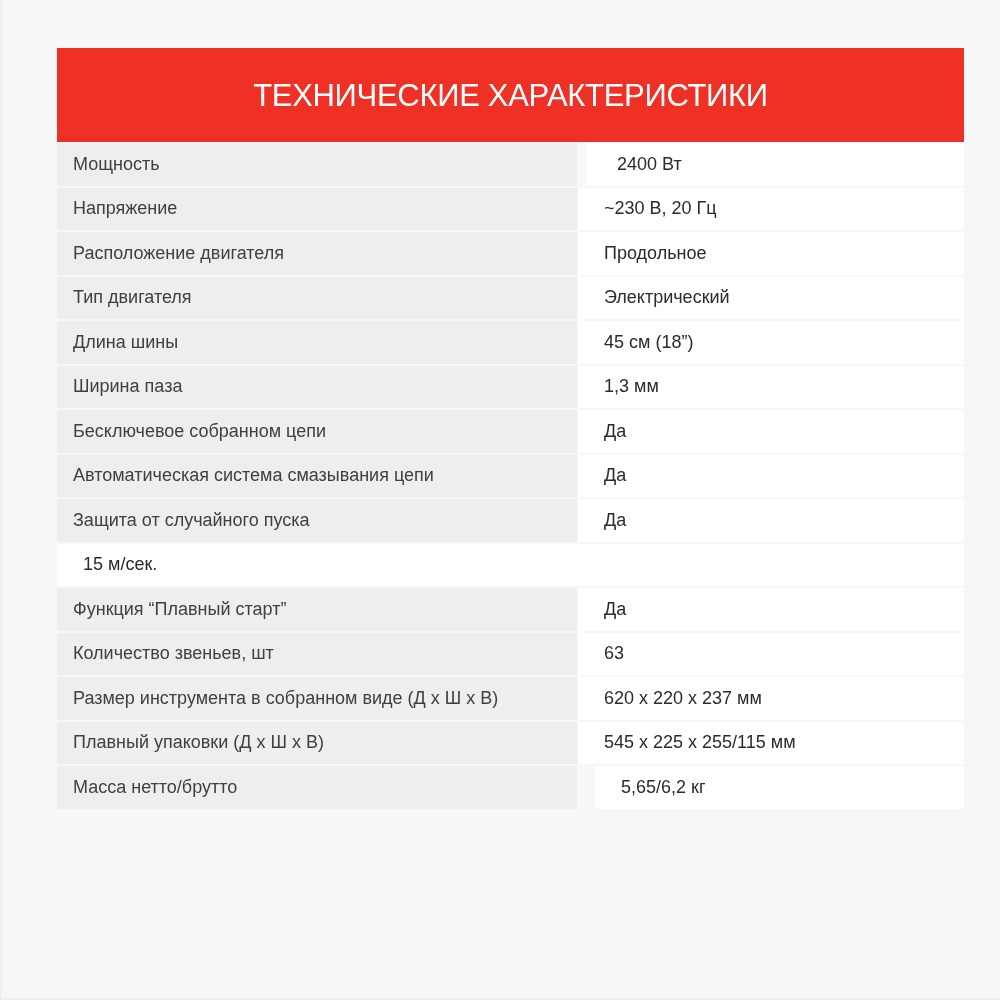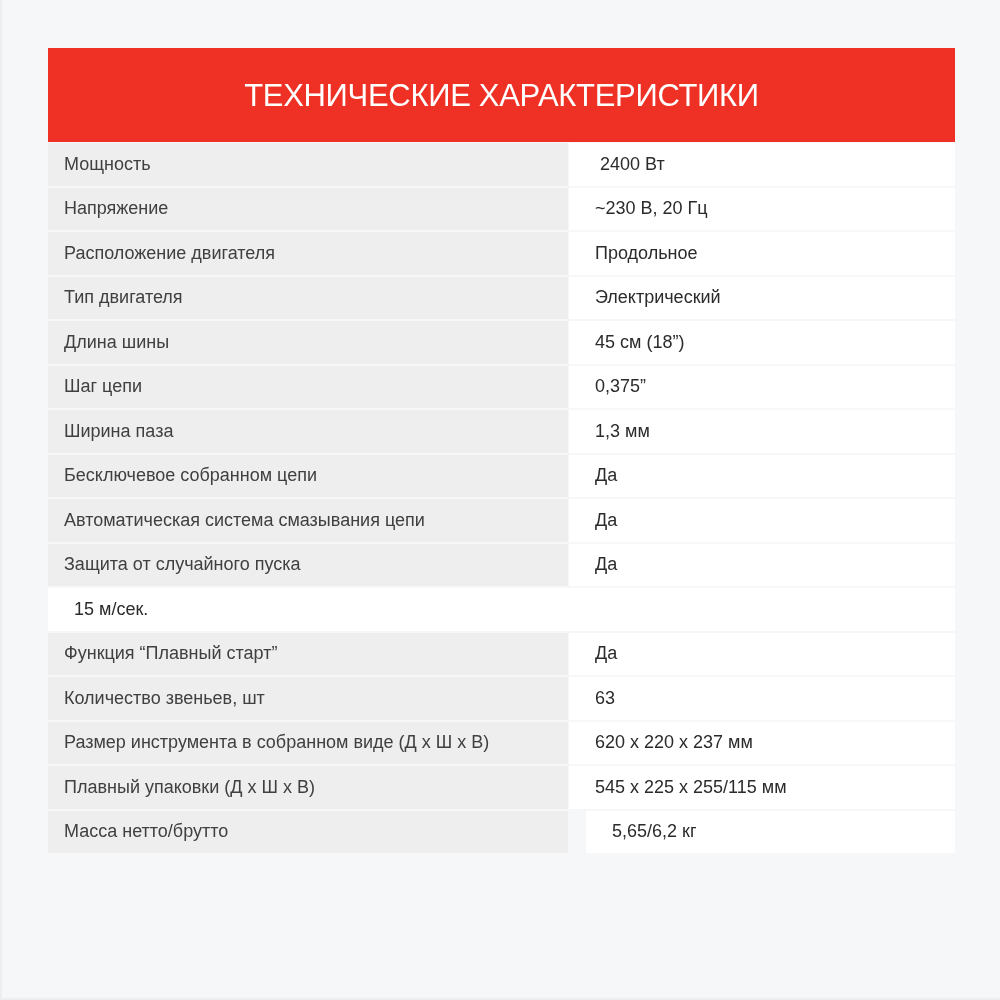--- a/index.html
+++ b/index.html
@@ -12,21 +12,21 @@
       background: #f6f7f9;
       position: relative;
       overflow: hidden;
       font-family: "Liberation Sans", "DejaVu Sans", sans-serif;
       box-sizing: border-box;
       border-left: 2px solid #eceef1;
       border-bottom: 2px solid #eceef1;
     }
     .spec-card {
       position: absolute;
-      left: 46px;
+      left: 55px;
       top: 48px;
       width: 907px;
     }
     .spec-header {
       height: 94px;
       background: #ee3124;
       display: flex;
       align-items: center;
       justify-content: center;
     }
@@ -77,41 +77,37 @@
 </head>
 <body>
 
 <div class="spec-card">
   <div class="spec-header">
     <h1 class="spec-title">ТЕХНИЧЕСКИЕ ХАРАКТЕРИСТИКИ</h1>
   </div>
   <div class="spec-table">
     <div class="spec-row">
       <div class="spec-label">Мощность</div>
-      <div class="spec-value" style="white-space:pre;"> 2400 Вт</div>
+      <div class="spec-value" style="white-space:pre;margin-left:8px;"> 2400 Вт</div>
     </div>
     <div class="spec-row">
       <div class="spec-label">Напряжение</div>
       <div class="spec-value">~230 В, 20 Гц</div>
     </div>
     <div class="spec-row">
       <div class="spec-label">Расположение двигателя</div>
       <div class="spec-value">Продольное</div>
     </div>
     <div class="spec-row">
       <div class="spec-label">Тип двигателя</div>
       <div class="spec-value">Электрический</div>
     </div>
     <div class="spec-row">
       <div class="spec-label">Длина шины</div>
       <div class="spec-value">45 см (18”)</div>
-    </div>
-    <div class="spec-row">
-      <div class="spec-label">Шаг цепи</div>
-      <div class="spec-value">0,375”</div>
     </div>
     <div class="spec-row">
       <div class="spec-label">Ширина паза</div>
       <div class="spec-value">1,3 мм</div>
     </div>
     <div class="spec-row">
       <div class="spec-label">Бесключевое собранном цепи</div>
       <div class="spec-value">Да</div>
     </div>
     <div class="spec-row">

